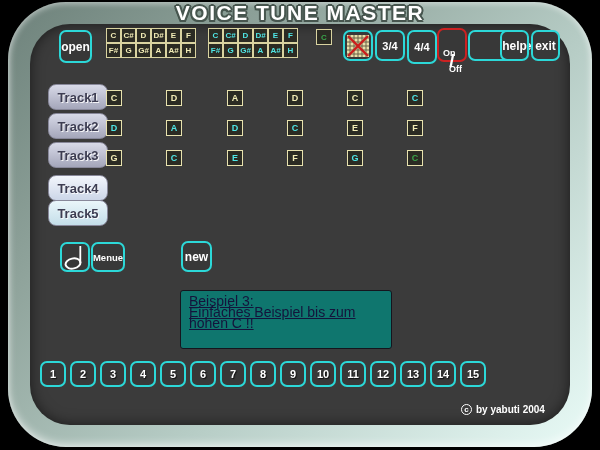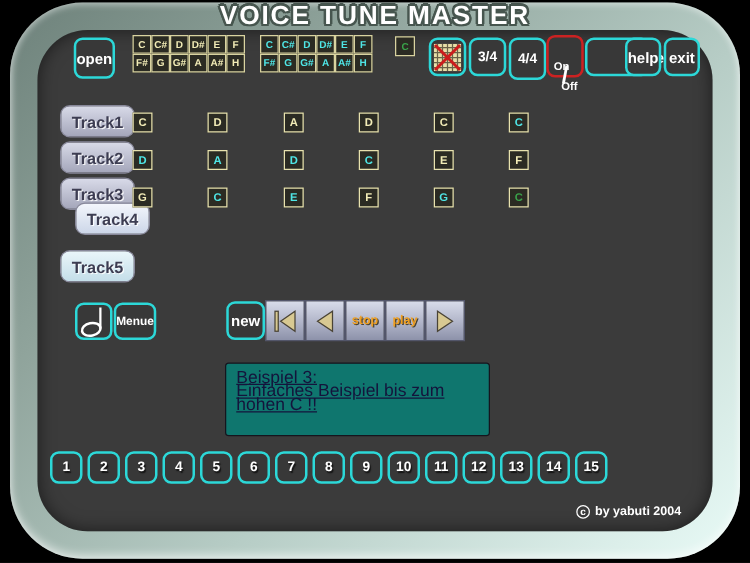--- a/index.html
+++ b/index.html
@@ -141,21 +141,21 @@
     </div>
   </div>
 
   <div class="btn-cyan" style="left:468px;top:30px;width:31px;height:31px;font-size:12px;padding-left:48px;">save</div>
   <div class="btn-cyan" style="left:500px;top:30px;width:29px;height:31px;font-size:12px;">help</div>
   <div class="btn-cyan" style="left:531px;top:30px;width:29px;height:31px;font-size:12px;">exit</div>
 
   <div class="track-btn track-std" style="top:84px;">Track1</div>
   <div class="track-btn track-std" style="top:113px;">Track2</div>
   <div class="track-btn track-std" style="top:142px;">Track3</div>
-  <div class="track-btn track-light" style="top:162px;margin-left:12px;">Track4</div>
+  <div class="track-btn track-light" style="top:175px;">Track4</div>
   <div class="track-btn track-ice" style="top:200px;">Track5</div>
 
   <div class="ncell t-cream col1 row1">C</div>
   <div class="ncell t-cream col2 row1">D</div>
   <div class="ncell t-cream col3 row1">A</div>
   <div class="ncell t-cream col4 row1">D</div>
   <div class="ncell t-cream col5 row1">C</div>
   <div class="ncell t-cyan  col6 row1">C</div>
 
   <div class="ncell t-cyan  col1 row2">D</div>
@@ -175,44 +175,20 @@
   <div class="btn-cyan" style="left:60px;top:242px;width:30px;height:30px;">
     <svg width="22" height="26" viewBox="0 0 22 26">
       <ellipse cx="9" cy="19.5" rx="7.5" ry="5" fill="none" stroke="#ffffff" stroke-width="2" transform="rotate(-12 9 19.5)"></ellipse>
       <line x1="16.3" y1="19" x2="16.3" y2="2" stroke="#ffffff" stroke-width="1.8"></line>
     </svg>
   </div>
   <div class="btn-cyan" style="left:91px;top:242px;width:34px;height:30px;font-size:9.5px;">Menue</div>
 
   <div class="btn-cyan" style="left:181px;top:241px;width:31px;height:31px;font-size:12px;">new</div>
 
-  <div class="pb-group">
-    <div class="pb-btn">
-      <svg width="24" height="20" viewBox="0 0 24 20">
-        <rect x="4" y="2" width="2.6" height="16" fill="#d8c992" stroke="#4a4436" stroke-width="1"></rect>
-        <polygon points="20,2 20,18 8.5,10" fill="#d8c992" stroke="#4a4436" stroke-width="1"></polygon>
-      </svg>
-    </div>
-    <div class="pb-btn">
-      <svg width="22" height="20" viewBox="0 0 22 20">
-        <polygon points="17,2 17,18 5,10" fill="#d8c992" stroke="#4a4436" stroke-width="1"></polygon>
-      </svg>
-    </div>
-    <div class="pb-btn">
-      <span class="pb-label">stop</span>
-    </div>
-    <div class="pb-btn">
-      <span class="pb-label">play</span>
-    </div>
-    <div class="pb-btn">
-      <svg width="22" height="20" viewBox="0 0 22 20">
-        <polygon points="5,2 5,18 17,10" fill="#d8c992" stroke="#4a4436" stroke-width="1"></polygon>
-      </svg>
-    </div>
-  </div>
 
 
   <div class="msg-box">
     <div>Beispiel 3:</div>
     <div>Einfaches Beispiel bis zum hohen C !!</div>
   </div>
 
   <div class="num-row">
     <div class="num-btn">1</div>
     <div class="num-btn">2</div>

